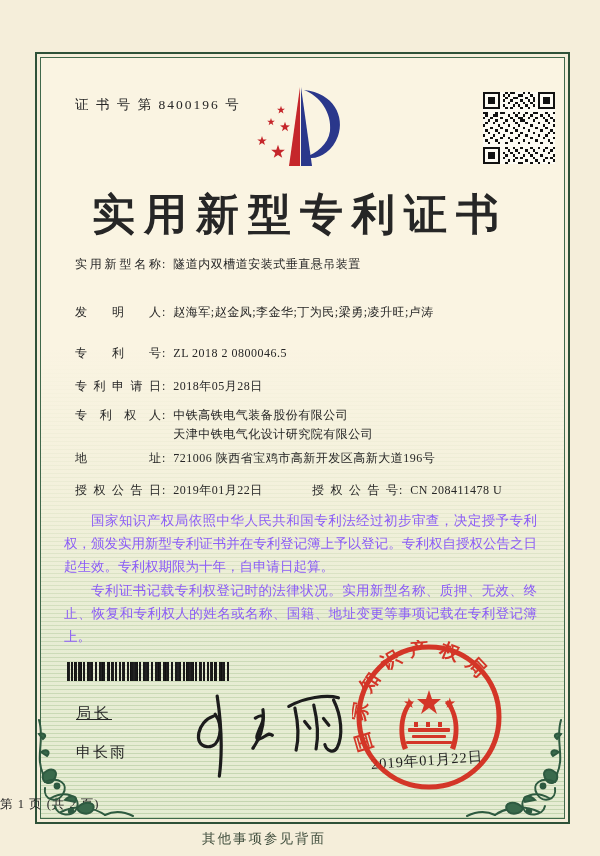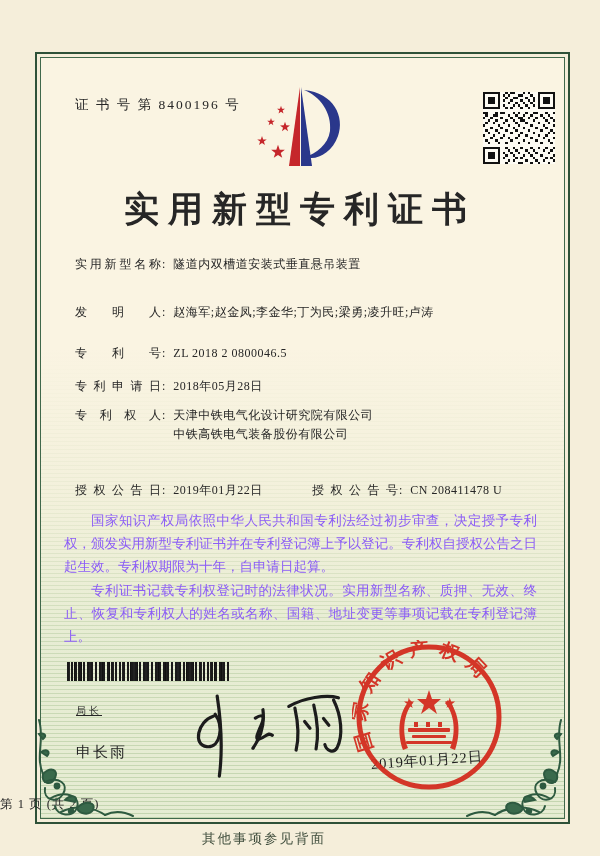--- a/index.html
+++ b/index.html
@@ -15,36 +15,36 @@
     border:2px solid #2e5138;}
   .frame-inner{position:absolute;inset:3px;border:1px solid #40684b;
     background-image:
       linear-gradient(180deg, rgba(250,244,226,1) 0%, rgba(250,244,226,1) 38%,
         rgba(247,242,222,0.75) 58%, rgba(233,238,212,0.28) 76%, rgba(224,232,204,0.05) 100%),
       repeating-linear-gradient(0deg,#c2d4ae 0px,#c2d4ae 1px,#e6ecd3 1px,#e6ecd3 4px);
   }
   
   .cert-number{position:absolute;left:75px;top:96px;font-size:13.5px;letter-spacing:2px;}
   .title{position:absolute;left:0;top:186px;width:100%;text-align:center;
-    font-size:35px;font-weight:600;letter-spacing:9px;}
+    font-size:43px;font-weight:600;letter-spacing:9px;}
   .field-row{position:absolute;left:75px;width:470px;font-size:12px;line-height:19px;}
   .field-label{display:inline-block;width:86px;text-align:justify;text-align-last:justify;
     vertical-align:top;}
   .field-colon{display:inline-block;margin:0 8px 0 1px;}
   .field-value{display:inline-block;vertical-align:top;letter-spacing:0.5px;}
   .value-stack{display:inline-block;vertical-align:top;letter-spacing:0.5px;}
   .para{position:absolute;left:64px;width:473px;font-size:13.5px;line-height:1.72;
     color:#8b5cf6;text-align:justify;}
   .para p{margin:0;text-indent:2em;}
   .barcode{position:absolute;left:67px;top:662px;width:164px;height:19px;
     background-image:
       repeating-linear-gradient(90deg,#1a1a1a 0px,#1a1a1a 2px,transparent 2px,transparent 4px),
       repeating-linear-gradient(90deg,#111 0px,#111 1px,transparent 1px,transparent 7px),
       repeating-linear-gradient(90deg,#222 0px,#222 3px,transparent 3px,transparent 11px);}
-  .director-title{position:absolute;left:76px;top:704px;font-size:10px;letter-spacing:3px;text-decoration:underline;}
+  .director-title{position:absolute;left:76px;top:704px;font-size:15px;letter-spacing:3px;text-decoration:underline;}
   .director-name{position:absolute;left:76px;top:733px;font-size:15px;letter-spacing:2px;margin-top:10px;}
   .signature{position:absolute;left:168px;top:680px;width:180px;height:102px;}
   .seal{position:absolute;left:352px;top:640px;width:154px;height:154px;opacity:0.93;z-index:3;}
   .seal-date{position:absolute;left:352px;top:751px;width:150px;text-align:center;
     font-size:14.5px;letter-spacing:1px;color:#1d1d1d;transform:rotate(-4deg);z-index:2;}
   .page-num{position:absolute;left:0;top:796px;width:600px;text-align:left;
     font-size:12.5px;letter-spacing:1px;}
   .back-note{position:absolute;left:0;top:830px;width:528px;text-align:center;
     font-size:13.5px;letter-spacing:2px;color:#3f4d3c;font-weight:500;}
   .logo{position:absolute;left:253px;top:84px;width:94px;height:88px;}
@@ -132,21 +132,24 @@
   <div class="field-row" style="top:303px">
     <span class="field-label">发明人</span><span class="field-colon">:</span><span class="field-value">赵海军;赵金凤;李金华;丁为民;梁勇;凌升旺;卢涛</span>
   </div>
   <div class="field-row" style="top:344px">
     <span class="field-label">专利号</span><span class="field-colon">:</span><span class="field-value">ZL 2018 2 0800046.5</span>
   </div>
   <div class="field-row" style="top:377px">
     <span class="field-label">专利申请日</span><span class="field-colon">:</span><span class="field-value">2018年05月28日</span>
   </div>
   <div class="field-row" style="top:406px">
-    <span class="field-label">专利权人</span><span class="field-colon">:</span><span class="value-stack"><span style="display:block">天津中铁电气化设计研究院有限公司</span><span style="display:block">中铁高铁电气装备股份有限公司</span></span>
+    <span class="field-label">专利权人</span><span class="field-colon">:</span><span class="value-stack"><span style="display:block">中铁高铁电气装备股份有限公司</span><span style="display:block">天津中铁电气化设计研究院有限公司</span></span>
+  </div>
+  <div class="field-row" style="top:449px">
+    <span class="field-label">地址</span><span class="field-colon">:</span><span class="field-value">721006 陕西省宝鸡市高新开发区高新大道196号</span>
   </div>
   <div class="field-row" style="top:481px">
     <span>
       <span class="field-label">授权公告日</span><span class="field-colon">:</span><span class="field-value">2019年01月22日</span>
     </span>
     <span style="position:absolute;left:237px">
       <span class="field-label">授权公告号</span><span class="field-colon">:</span><span class="field-value">CN 208411478 U</span>
     </span>
   </div>
 

